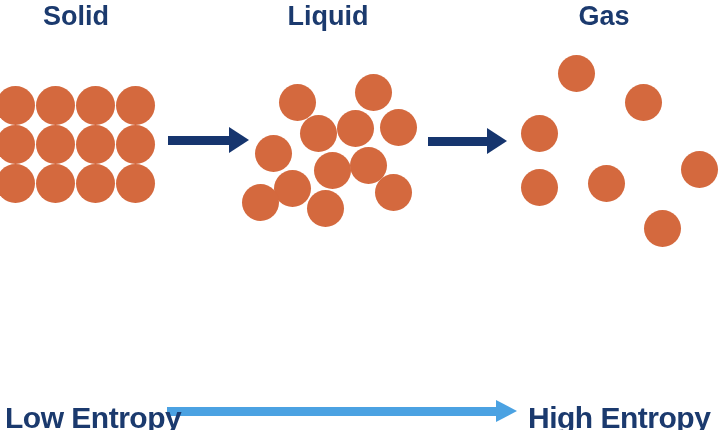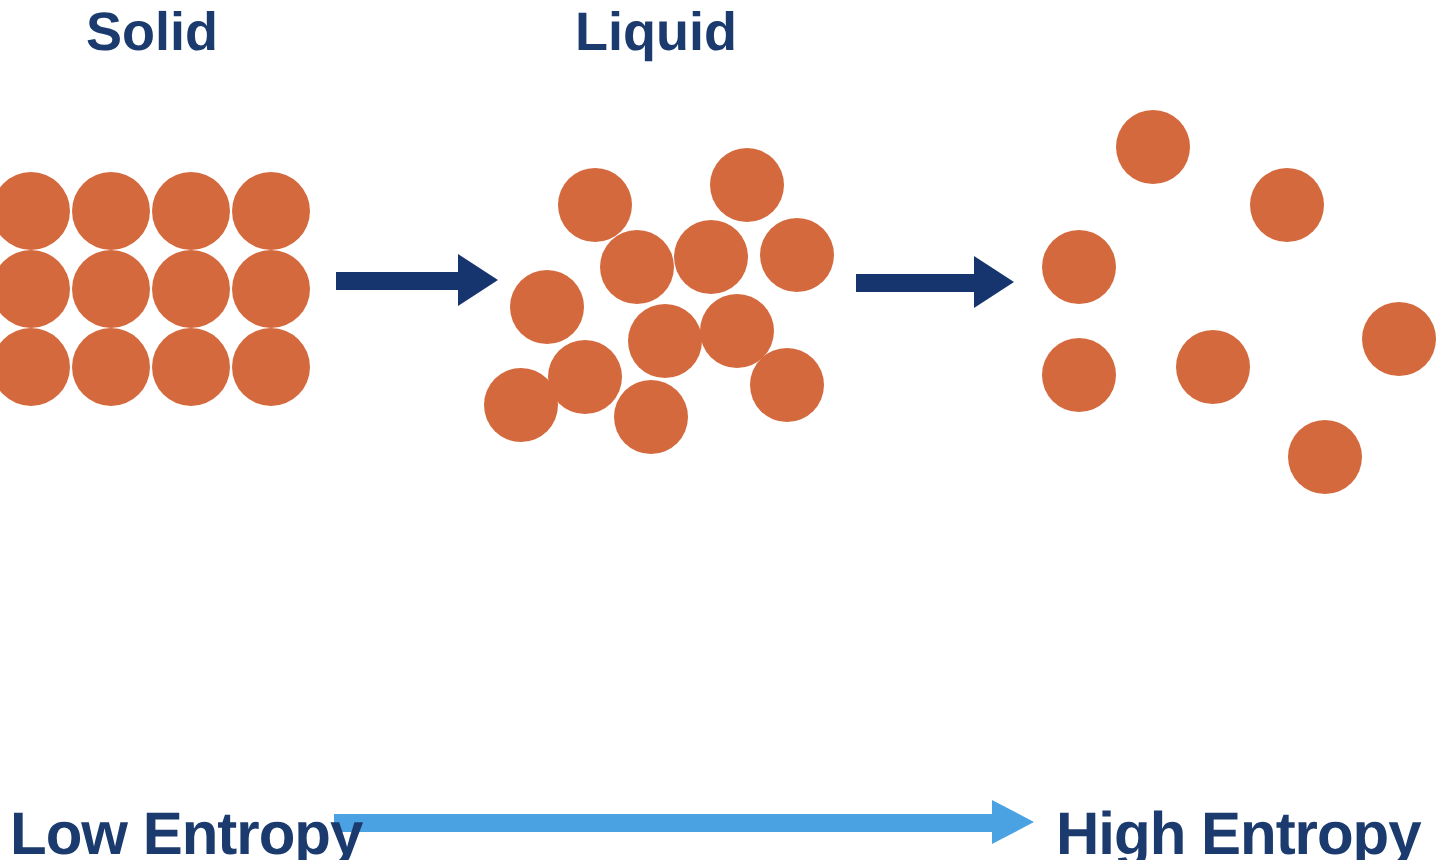--- a/index.html
+++ b/index.html
@@ -37,20 +37,21 @@
   .entropy-label.low{left:5px;}
   .entropy-label.high{left:528px;}
 </style>
 </head>
 <body>
 
 <div id="canvas">
 
   <div class="stage-title" id="title-1" style="left: 328px; color: rgb(27, 58, 110);">Liquid</div>
   <div class="stage-title" id="title-0" style="left: 76px; color: rgb(27, 58, 110);">Solid</div>
+  <div class="stage-title" id="title-2" style="left: 604px; color: rgb(27, 58, 110);">Gas</div>
 
   <div id="particles-0">
       <div class="particle" style="left: -4.5px; top: 85.5px; width: 39px; height: 39px; background: rgb(212, 105, 62);"></div>
       <div class="particle" style="left: 35.5px; top: 85.5px; width: 39px; height: 39px; background: rgb(212, 105, 62);"></div>
       <div class="particle" style="left: 75.5px; top: 85.5px; width: 39px; height: 39px; background: rgb(212, 105, 62);"></div>
       <div class="particle" style="left: 115.5px; top: 85.5px; width: 39px; height: 39px; background: rgb(212, 105, 62);"></div>
       <div class="particle" style="left: -4.5px; top: 124.5px; width: 39px; height: 39px; background: rgb(212, 105, 62);"></div>
       <div class="particle" style="left: 35.5px; top: 124.5px; width: 39px; height: 39px; background: rgb(212, 105, 62);"></div>
       <div class="particle" style="left: 75.5px; top: 124.5px; width: 39px; height: 39px; background: rgb(212, 105, 62);"></div>
       <div class="particle" style="left: 115.5px; top: 124.5px; width: 39px; height: 39px; background: rgb(212, 105, 62);"></div>

